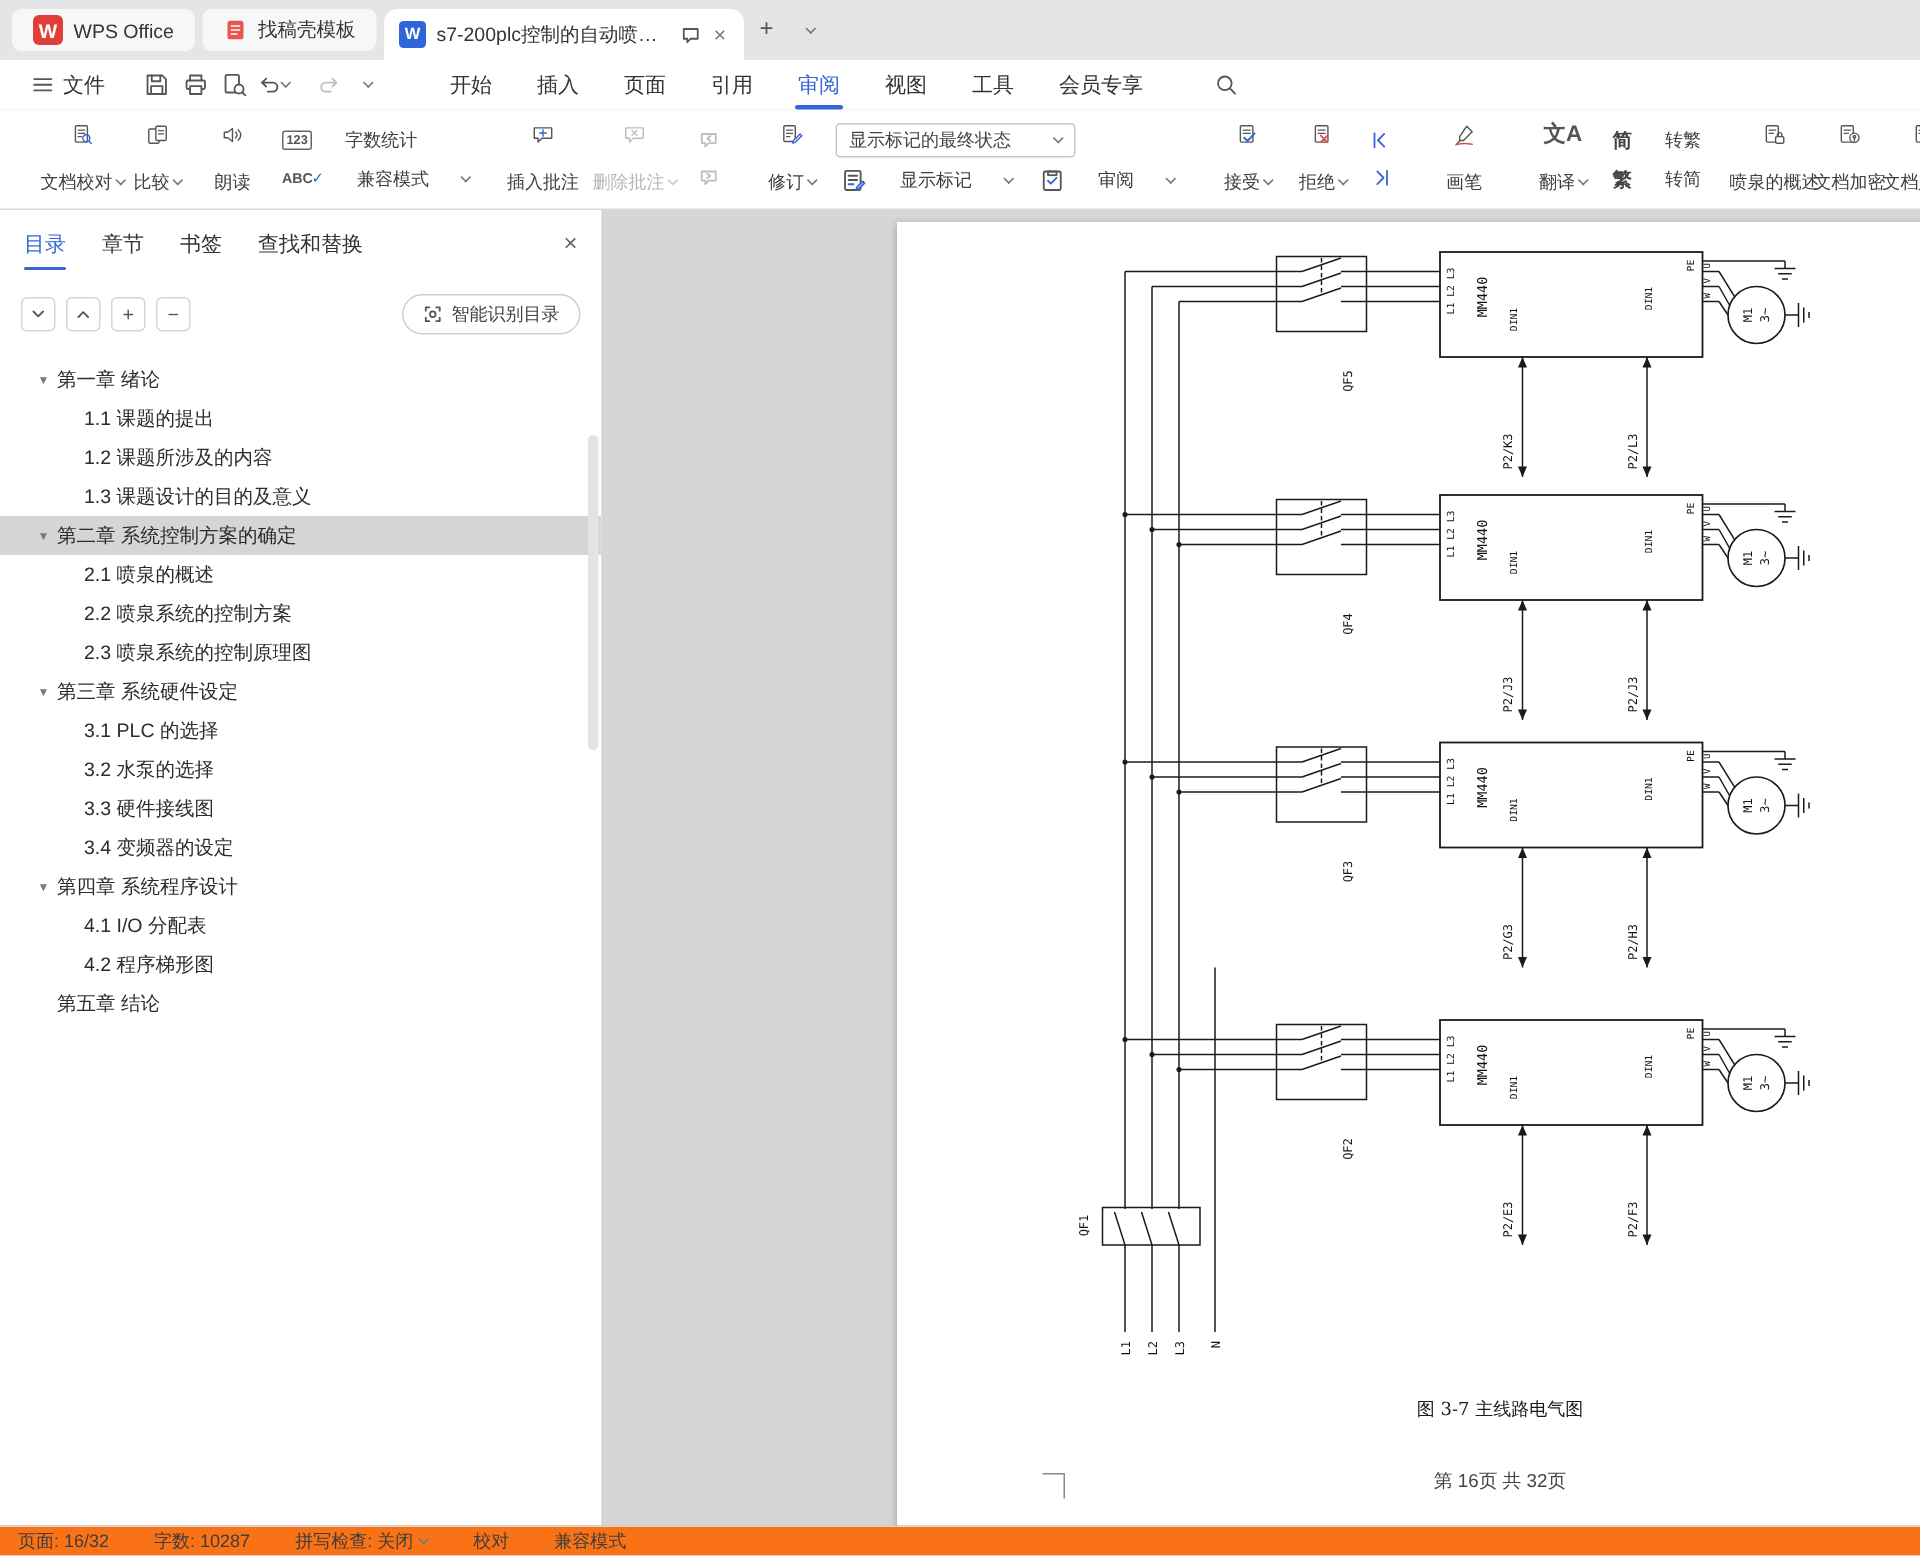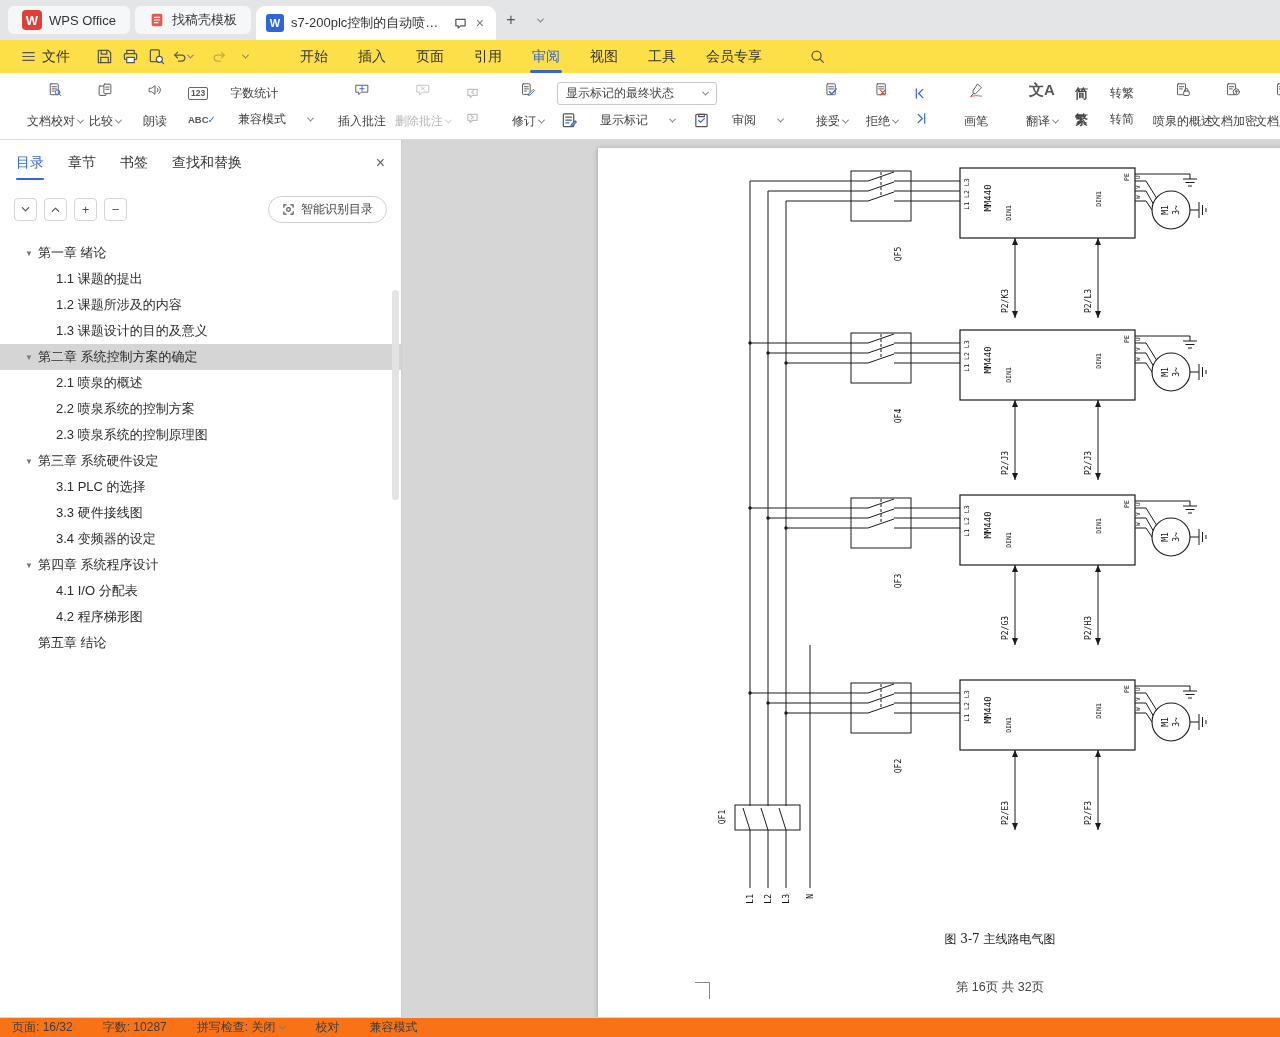--- a/index.html
+++ b/index.html
@@ -11,21 +11,21 @@
   .tabbar { height:40px; background:#e4e5e7; display:flex; align-items:flex-end; padding-left:8px; flex:none; }
   .home-tab { display:flex; align-items:center; gap:7px; background:#f6f7f8; border-radius:6px; height:28px; padding:0 14px; margin:0 5px 6px 0; font-size:13px; color:#333; cursor:pointer; }
   .logo-w { width:20px; height:20px; background:#e23e38; border-radius:4px; color:#fff; font-weight:bold; font-size:13px; display:flex; align-items:center; justify-content:center; }
   .doc-tab { background:#fff; border-radius:9px 9px 0 0; height:34px; display:flex; align-items:center; gap:7px; padding:0 10px; width:240px; font-size:13px; }
   .wicon { width:18px; height:18px; background:#2e66d9; border-radius:3px; color:#fff; font-weight:bold; font-size:11px; display:flex; align-items:center; justify-content:center; flex:none; }
   .doc-title { flex:1; white-space:nowrap; overflow:hidden; text-overflow:ellipsis; color:#333; }
   .tab-x { color:#777; font-size:14px; padding:0 2px; cursor:pointer; }
   .tb-btn { width:26px; height:26px; display:flex; align-items:center; justify-content:center; margin:0 2px 7px 2px; color:#555; font-size:16px; border-radius:4px; cursor:pointer; }
 
   
-  .menubar { height:33px; background:#fde047; display:flex; align-items:center; padding:0 12px; flex:none; }
+  .menubar { height:33px; background:#ffffff; display:flex; align-items:center; padding:0 12px; flex:none; }
   .file-btn { display:flex; align-items:center; gap:5px; font-size:14px; color:#333; padding:0 8px; height:100%; cursor:pointer; }
   .qat { display:flex; align-items:center; gap:2px; margin:0 10px 0 14px; }
   .qat-btn { width:24px; height:24px; display:flex; align-items:center; justify-content:center; border-radius:3px; cursor:pointer; }
   .menus { display:flex; align-items:stretch; height:100%; margin-left:18px; }
   .menu { padding:0 15px; display:flex; align-items:center; font-size:14px; color:#333; position:relative; cursor:pointer; }
   .menu.active { color:#3566d6; }
   .menu.active::after { content:""; position:absolute; left:13px; right:13px; bottom:0; height:3px; border-radius:2px; background:#3566d6; }
   .search-btn { margin-left:26px; width:28px; height:26px; display:flex; align-items:center; justify-content:center; cursor:pointer; }
 
   
@@ -461,20 +461,23 @@
           </div>
           <div class="toc-item" style="padding-left: 56px;">
             <span>2.3 喷泉系统的控制原理图</span>
           </div>
           <div class="toc-item" style="padding-left: 20px;">
             <span class="tri">▼</span>
             <span>第三章 系统硬件设定</span>
           </div>
           <div class="toc-item" style="padding-left: 56px;">
             <span>3.1 PLC 的选择</span>
+          </div>
+          <div class="toc-item" style="padding-left: 56px;">
+            <span>3.2 水泵的选择</span>
           </div>
           <div class="toc-item" style="padding-left: 56px;">
             <span>3.3 硬件接线图</span>
           </div>
           <div class="toc-item" style="padding-left: 56px;">
             <span>3.4 变频器的设定</span>
           </div>
           <div class="toc-item" style="padding-left: 20px;">
             <span class="tri">▼</span>
             <span>第四章 系统程序设计</span>

